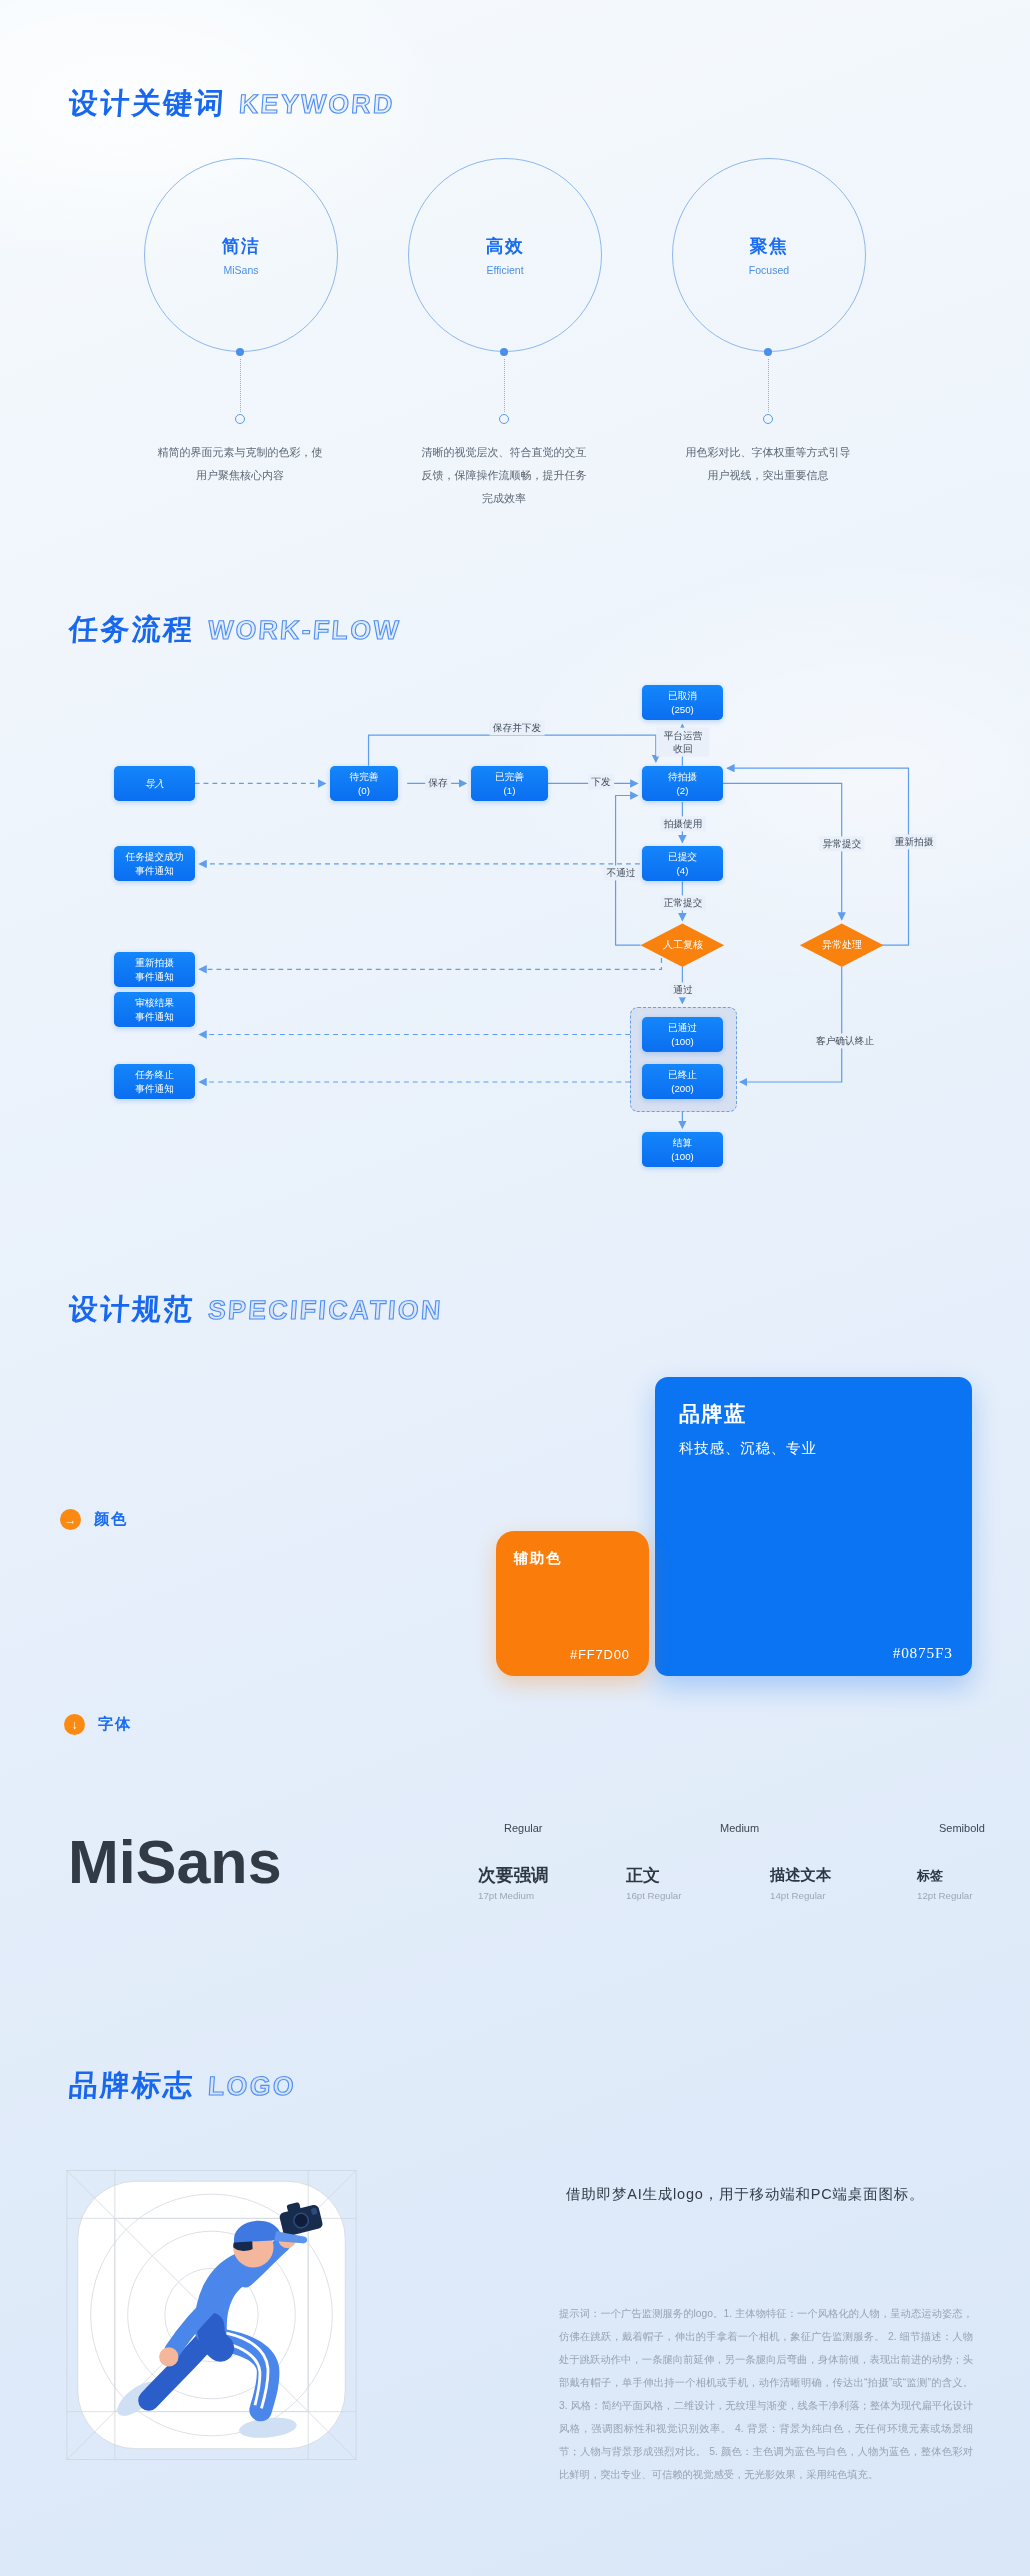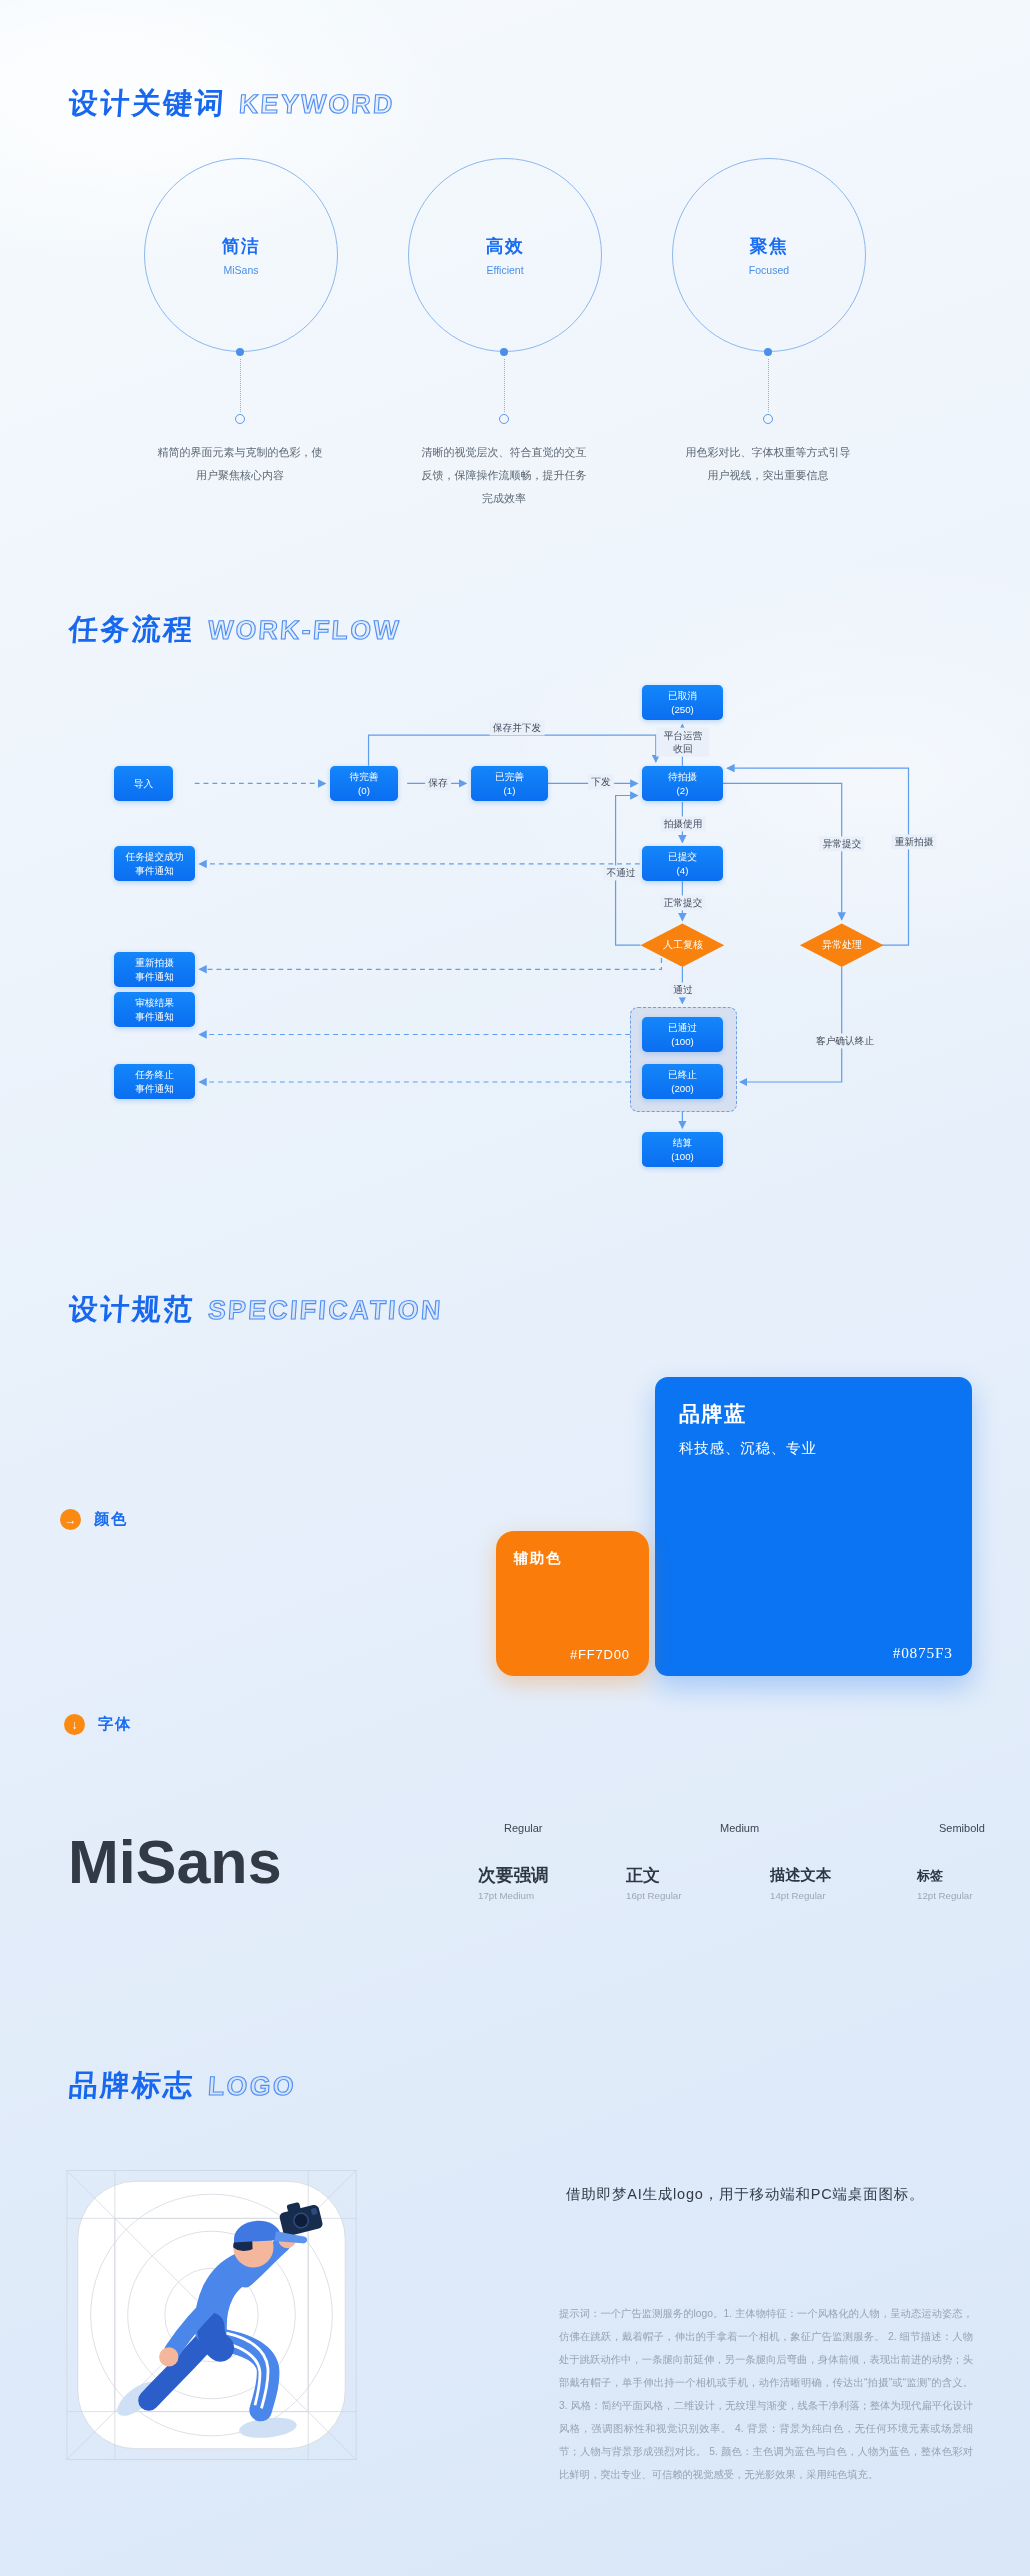--- a/index.html
+++ b/index.html
@@ -138,21 +138,21 @@
         <path d="M796,1174 H765 V988 H792" marker-end="url(#arr)"></path>
         <path d="M898,973 H1046 V1142" marker-end="url(#arr)"></path>
         <path d="M1094,1174 H1129 V954 H904" marker-end="url(#arr)"></path>
         <path d="M1046,1201 V1344 H920" marker-end="url(#arr)"></path>
       </g>
 
       <polygon points="796,1174 848,1147 900,1174 848,1201" fill="#f9820e"></polygon>
       <polygon points="994,1174 1046,1147 1098,1174 1046,1201" fill="#f9820e"></polygon>
     </svg>
     <div id="flow-nodes">
-        <div class="flow-node" style="left: 114px; top: 766px; width: 59px; height: 35px;">
+        <div class="flow-node" style="left: 114px; top: 766px; width: 81px; height: 35px; font-style: italic;">
           <div>导入</div>
         </div>
         <div class="flow-node" style="left: 330px; top: 766px; width: 68px; height: 35px;">
           <div>待完善</div>
           <div>(0)</div>
         </div>
         <div class="flow-node" style="left: 471px; top: 766px; width: 77px; height: 35px;">
           <div>已完善</div>
           <div>(1)</div>
         </div>

